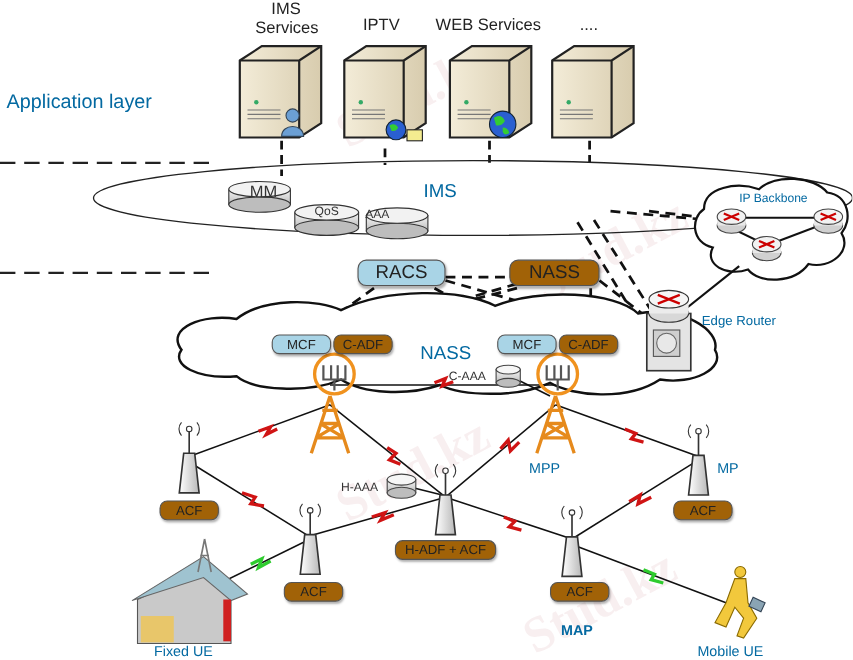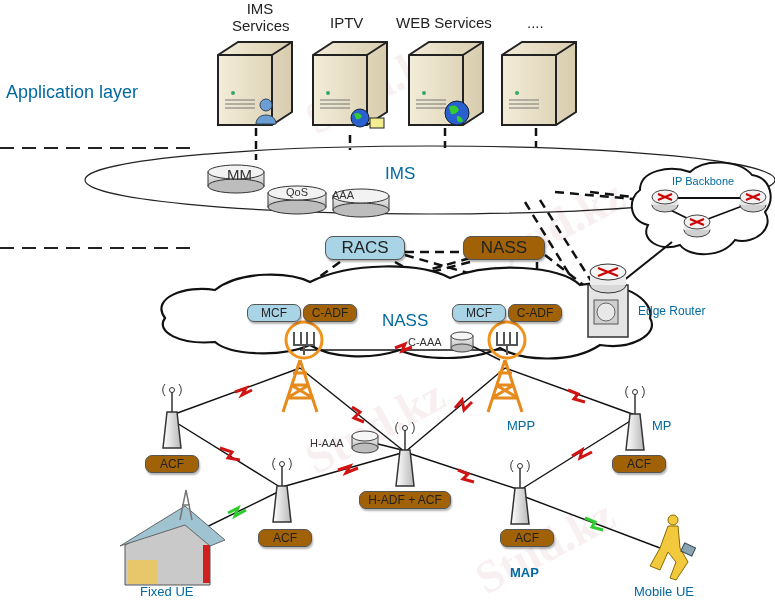--- a/index.html
+++ b/index.html
@@ -282,30 +282,30 @@
 
   <div class="lbl" style="left:385px;top:164px;font-size:17px;">IMS</div>
   <div class="lbl small" style="left:227px;top:166px;font-size:15px;">MM</div>
   <div class="lbl small" style="left:286px;top:186px;font-size:11px;">QoS</div>
   <div class="lbl small" style="left:332px;top:189px;font-size:11px;">AAA</div>
 
   <div class="pill blue big" style="left:325px;top:236px;width:78px;">RACS</div>
   <div class="pill yellow big" style="left:463px;top:236px;width:80px;">NASS</div>
 
   <div class="lbl" style="left:672px;top:175px;font-size:11px;">IP Backbone</div>
-  <div class="lbl" style="left:638px;top:284px;font-size:12px;margin-top:20px;">Edge Router</div>
+  <div class="lbl" style="left:638px;top:284px;font-size:12px;">Edge Router</div>
 
   <div class="lbl" style="left:382px;top:311px;font-size:17px;">NASS</div>
   <div class="lbl small" style="left:408px;top:336px;">C-AAA</div>
   <div class="pill blue" style="left:247px;top:304px;width:52px;">MCF</div>
   <div class="pill yellow" style="left:303px;top:304px;width:52px;">C-ADF</div>
   <div class="pill blue" style="left:452px;top:304px;width:52px;">MCF</div>
   <div class="pill yellow" style="left:508px;top:304px;width:52px;">C-ADF</div>
 
-  <div class="lbl" style="left:507px;top:418px;font-size:13px;text-align:right;">MPP</div>
+  <div class="lbl" style="left:481px;top:418px;font-size:13px;text-align:right;">MPP</div>
   <div class="lbl" style="left:652px;top:418px;font-size:13px;">MP</div>
   <div class="lbl" style="left:510px;top:565px;font-size:13px;font-weight:bold;">MAP</div>
   <div class="lbl small" style="left:310px;top:437px;">H-AAA</div>
 
   <div class="pill yellow" style="left:145px;top:455px;width:52px;">ACF</div>
   <div class="pill yellow" style="left:258px;top:529px;width:52px;">ACF</div>
   <div class="pill yellow" style="left:359px;top:491px;width:90px;">H-ADF + ACF</div>
   <div class="pill yellow" style="left:500px;top:529px;width:52px;">ACF</div>
   <div class="pill yellow" style="left:612px;top:455px;width:52px;">ACF</div>
 

